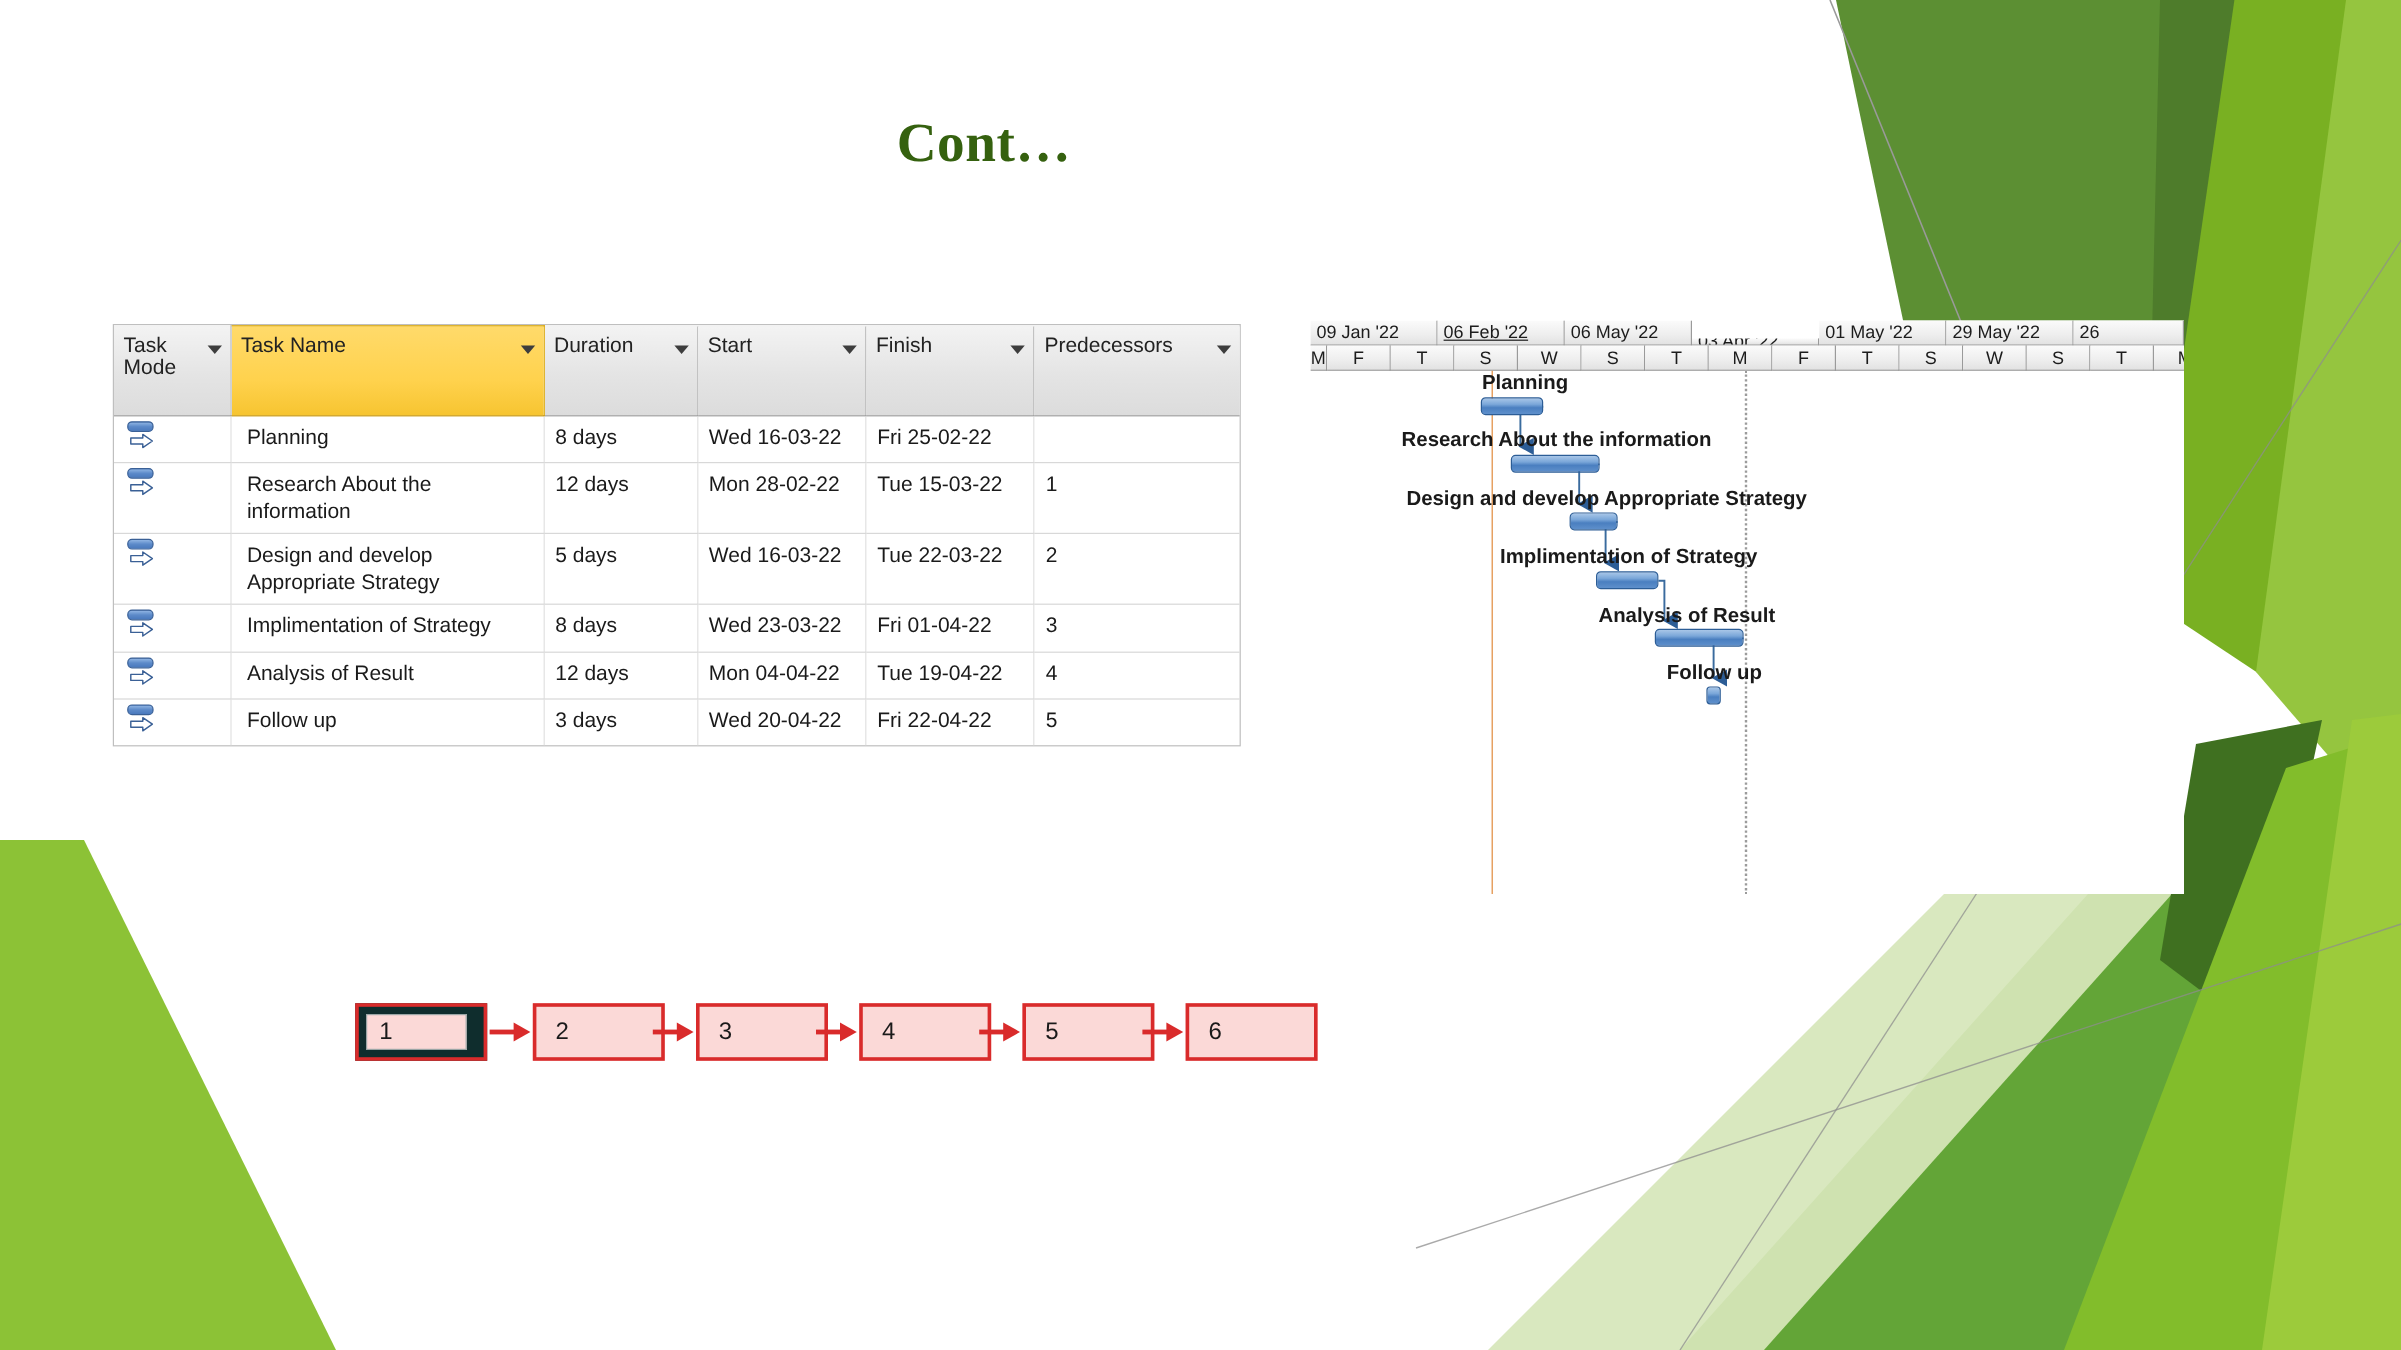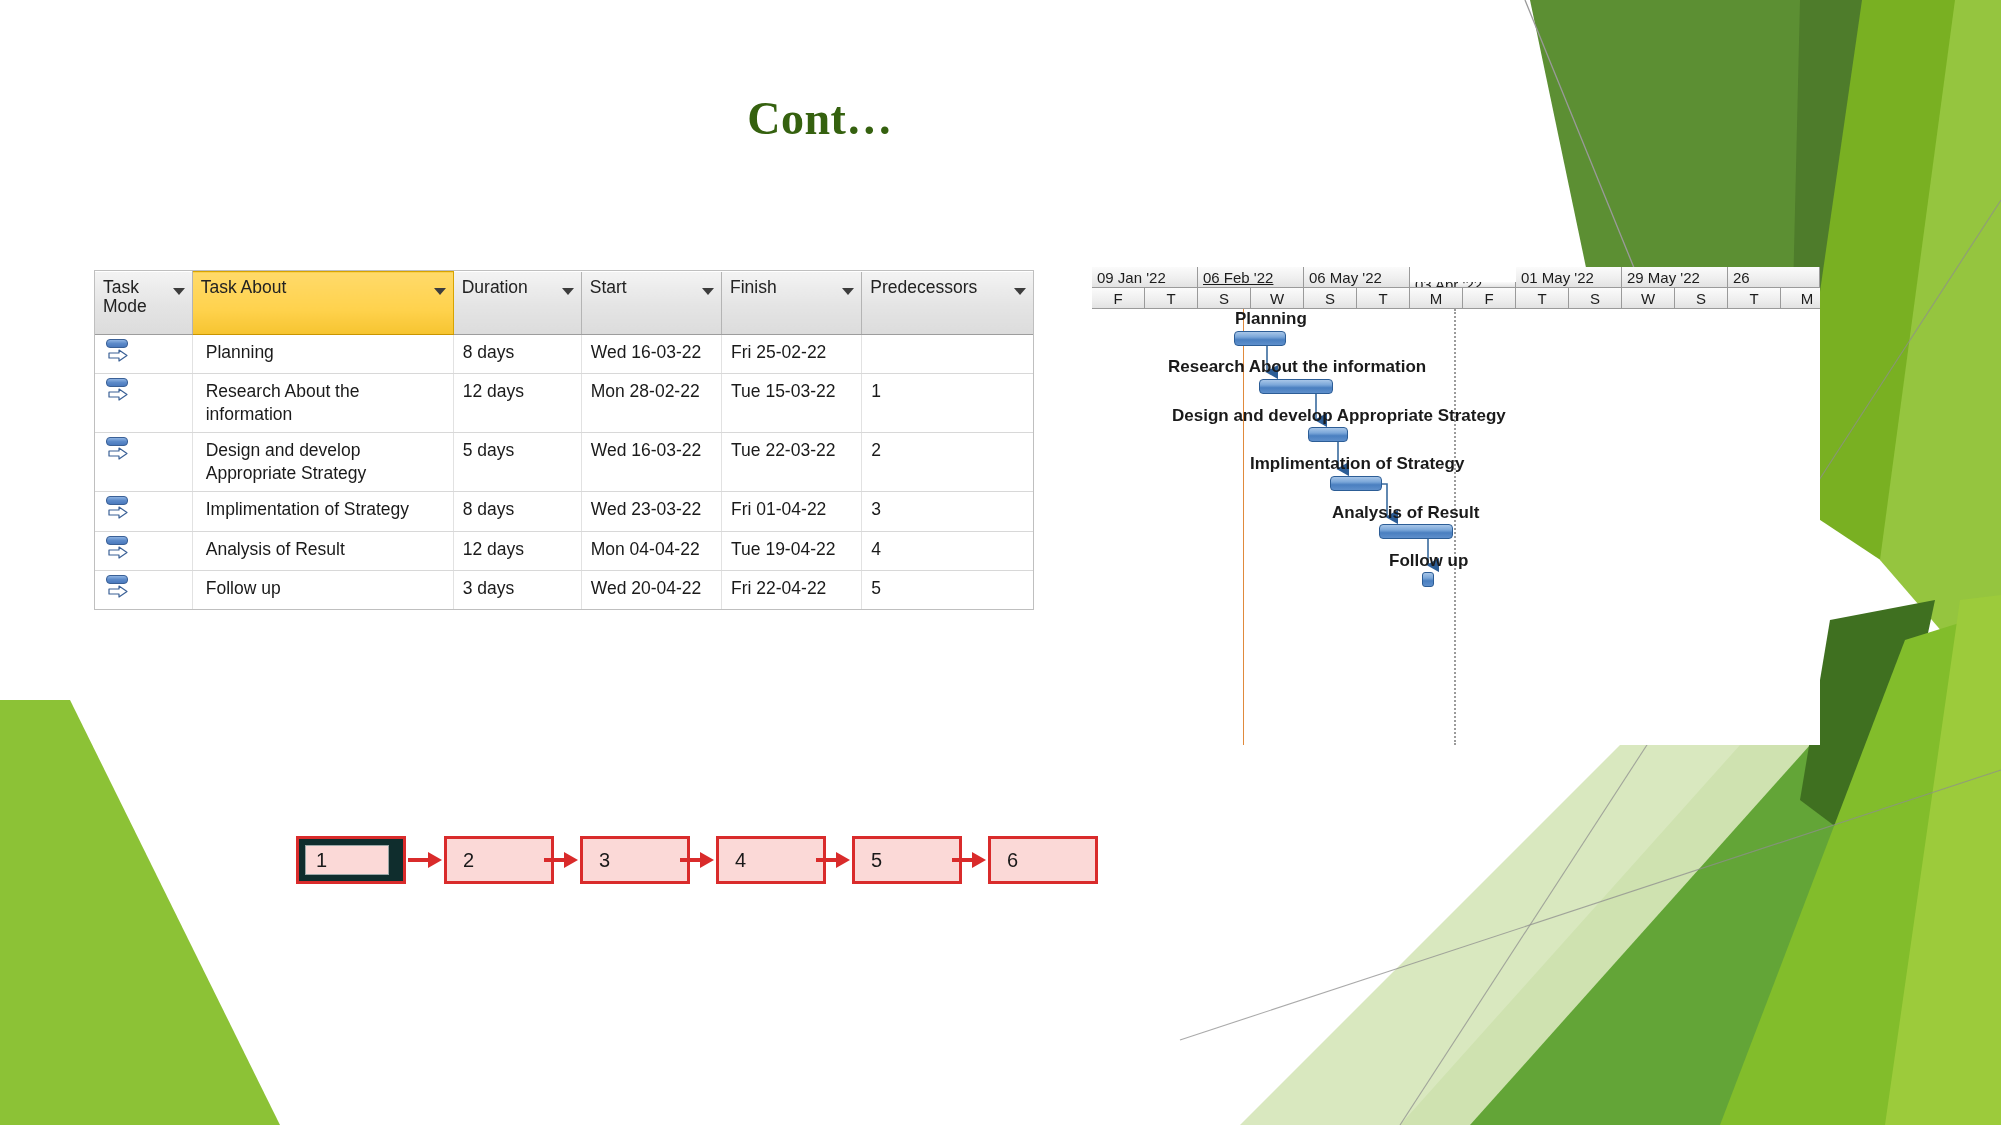--- a/index.html
+++ b/index.html
@@ -36,21 +36,21 @@
     box-sizing:border-box;
   }
   #task-table table{border-collapse:collapse;width:100%;table-layout:fixed;}
   #task-table th{
     background:linear-gradient(to bottom,#f3f3f3 0%,#e4e4e4 55%,#dcdcdc 100%);
     border-right:1px solid #b4b4b4;
     border-bottom:1px solid #9d9d9d;
     font-weight:normal;
     text-align:left;
     vertical-align:top;
-    padding:6px 8px 8px 8px;
+    padding:6px 8px 20px 8px;
     position:relative;
     height:48px;
     font-size:17.5px;
     color:#222;
   }
   #task-table th.tn{
     background:linear-gradient(to bottom,#ffda6a 0%,#ffd24d 60%,#f6c430 100%);
     border:1px solid #d8a400;
     border-bottom:1px solid #c99500;
   }
@@ -89,21 +89,21 @@
 
   
   #gantt{
     position:absolute;left:1092px;top:267px;
     width:728px;height:478px;
     background:#ffffff;
     box-sizing:border-box;
     overflow:hidden;
   }
   #gantt-scale{position:relative;height:42px;}
-  .scale-row{display:flex;height:21px;box-sizing:border-box;justify-content:center;}
+  .scale-row{display:flex;height:21px;box-sizing:border-box;}
   .scale-row .cell{
     box-sizing:border-box;
     border-right:1px solid #9a9a9a;
     border-bottom:1px solid #9a9a9a;
     background:linear-gradient(to bottom,#fbfbfb 0%,#eeeeee 60%,#e2e2e2 100%);
     font-size:15px;
     color:#1c1c1c;
     display:flex;align-items:center;
     padding-left:5px;
     white-space:nowrap;
@@ -205,21 +205,21 @@
         <col style="width:114px">
         <col style="width:139px">
     </colgroup>
     <thead>
       <tr>
         <th>
           <span class="hdrlabel">Task Mode</span>
           <span class="filter-arrow"></span>
         </th>
         <th class="tn">
-          <span class="hdrlabel">Task About</span>
+          <span class="hdrlabel">Task Name</span>
           <span class="filter-arrow"></span>
         </th>
         <th>
           <span class="hdrlabel">Duration</span>
           <span class="filter-arrow"></span>
         </th>
         <th>
           <span class="hdrlabel">Start</span>
           <span class="filter-arrow"></span>
         </th>

